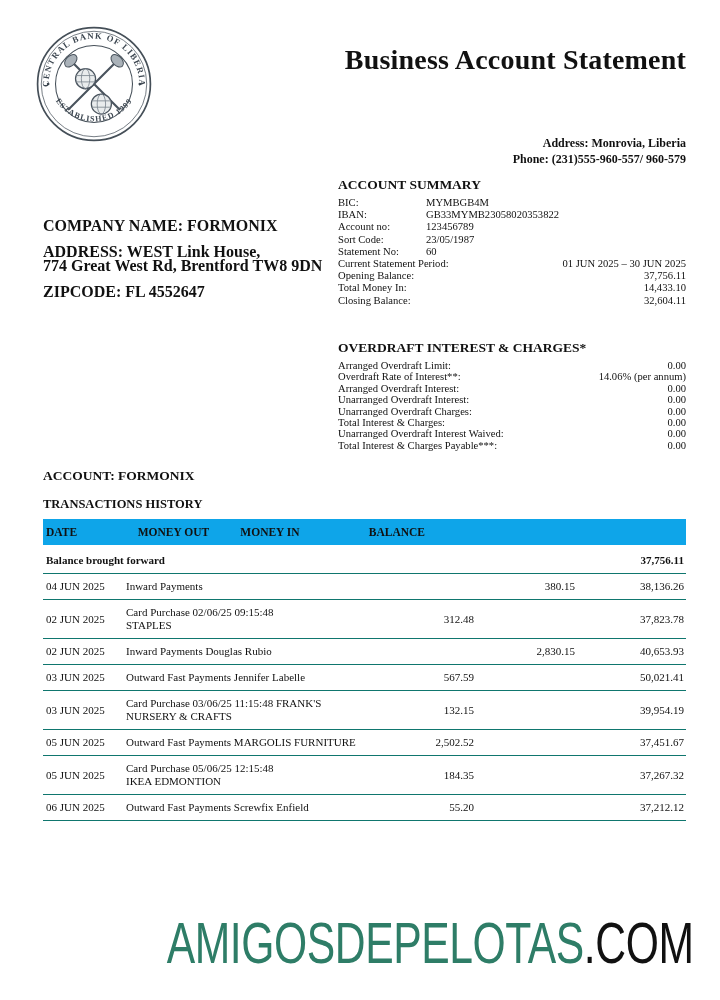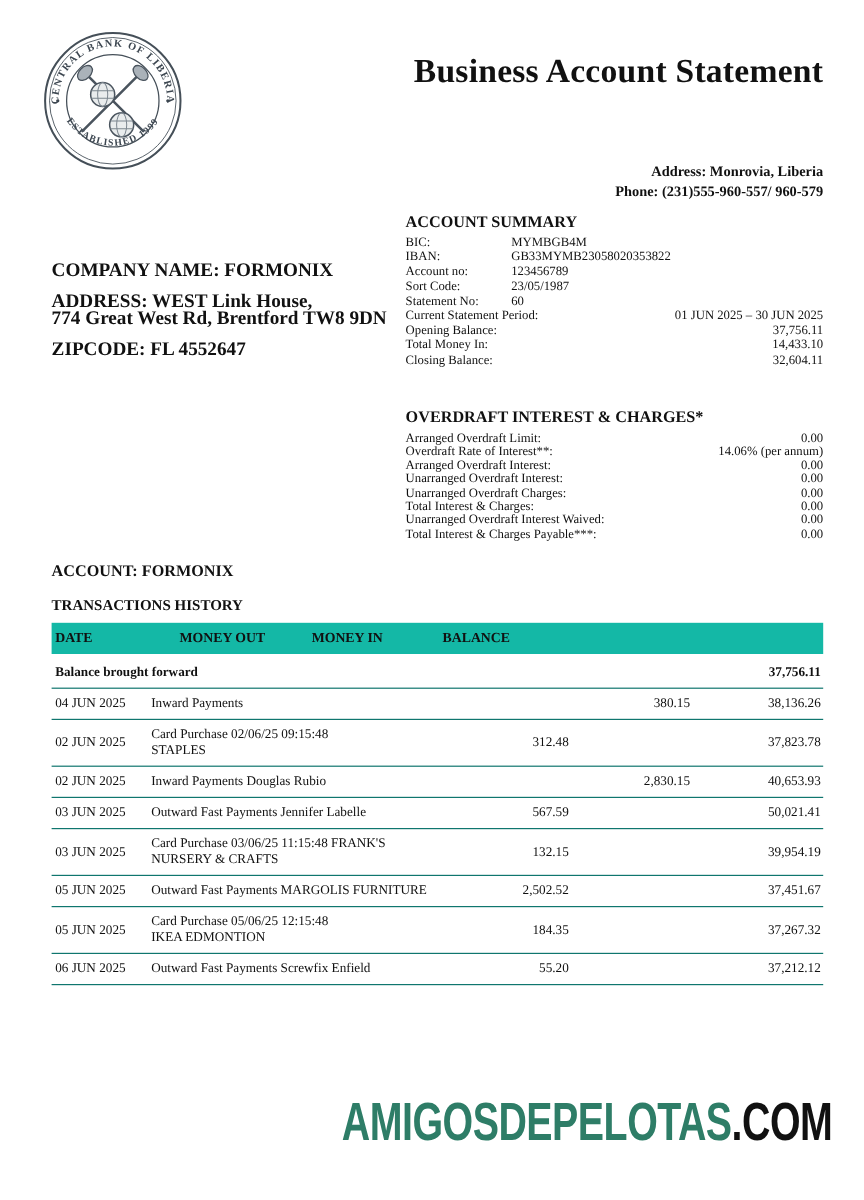--- a/index.html
+++ b/index.html
@@ -27,34 +27,34 @@
   .overdraft .kv-row{line-height:11.4px;}
   .kv-label{white-space:nowrap;}
   .kv-value.mid{position:absolute;left:88px;}
   .kv-value.right{margin-left:auto;white-space:nowrap;text-align:right;}
 
   
   .acct-title{position:absolute;left:43px;top:468px;font-size:13.5px;font-weight:bold;margin:0;}
   .tx-title{position:absolute;left:43px;top:497px;font-size:12.5px;font-weight:bold;margin:0;}
 
   .tbl{position:absolute;left:43px;top:519px;width:643px;font-size:11px;}
-  .tbl-head{display:flex;align-items:center;background:#14b8a6;height:26px;font-weight:bold;font-size:11.5px;margin-bottom:3px;}
+  .tbl-head{display:flex;align-items:center;background:#0ea5e9;height:26px;font-weight:bold;font-size:11.5px;margin-bottom:3px;}
   .trow{display:flex;align-items:center;border-bottom:1px solid #0f766e;padding:6px 0;line-height:13px;}
   .trow.bold{font-weight:bold;}
   .c-date{width:80px;padding-left:3px;}
   .c-desc{flex:1;white-space:pre-line;}
   .c-span{flex:1;padding-left:3px;}
   .c-out{width:95px;text-align:right;padding-right:3px;}
   .c-in{width:98px;text-align:right;padding-right:3px;}
   .c-bal{width:106px;text-align:right;padding-right:2px;}
-  .tbl-head .c-out,.tbl-head .c-in{text-align:right;padding-right:0;}
+  .tbl-head .c-out,.tbl-head .c-in{text-align:center;padding-right:0;}
   .tbl-head .c-bal{text-align:right;}
 
   
-  .footer{position:absolute;top:916px;right:26px;font-family:"Liberation Sans",sans-serif;font-weight:bold;font-size:40px;white-space:nowrap;}
+  .footer{position:absolute;top:916px;right:26px;font-family:"Liberation Sans",sans-serif;font-weight:normal;font-size:52px;white-space:nowrap;}
   .footer .scale{display:inline-block;transform:scale(.82,1.12);transform-origin:right bottom;letter-spacing:-.5px;}
   .footer .tld{color:#111;}
 </style>
 </head>
 <body>
 
 <div class="page">
 
   <div class="logo">
     <svg viewBox="0 0 110 110" width="116" height="116">

